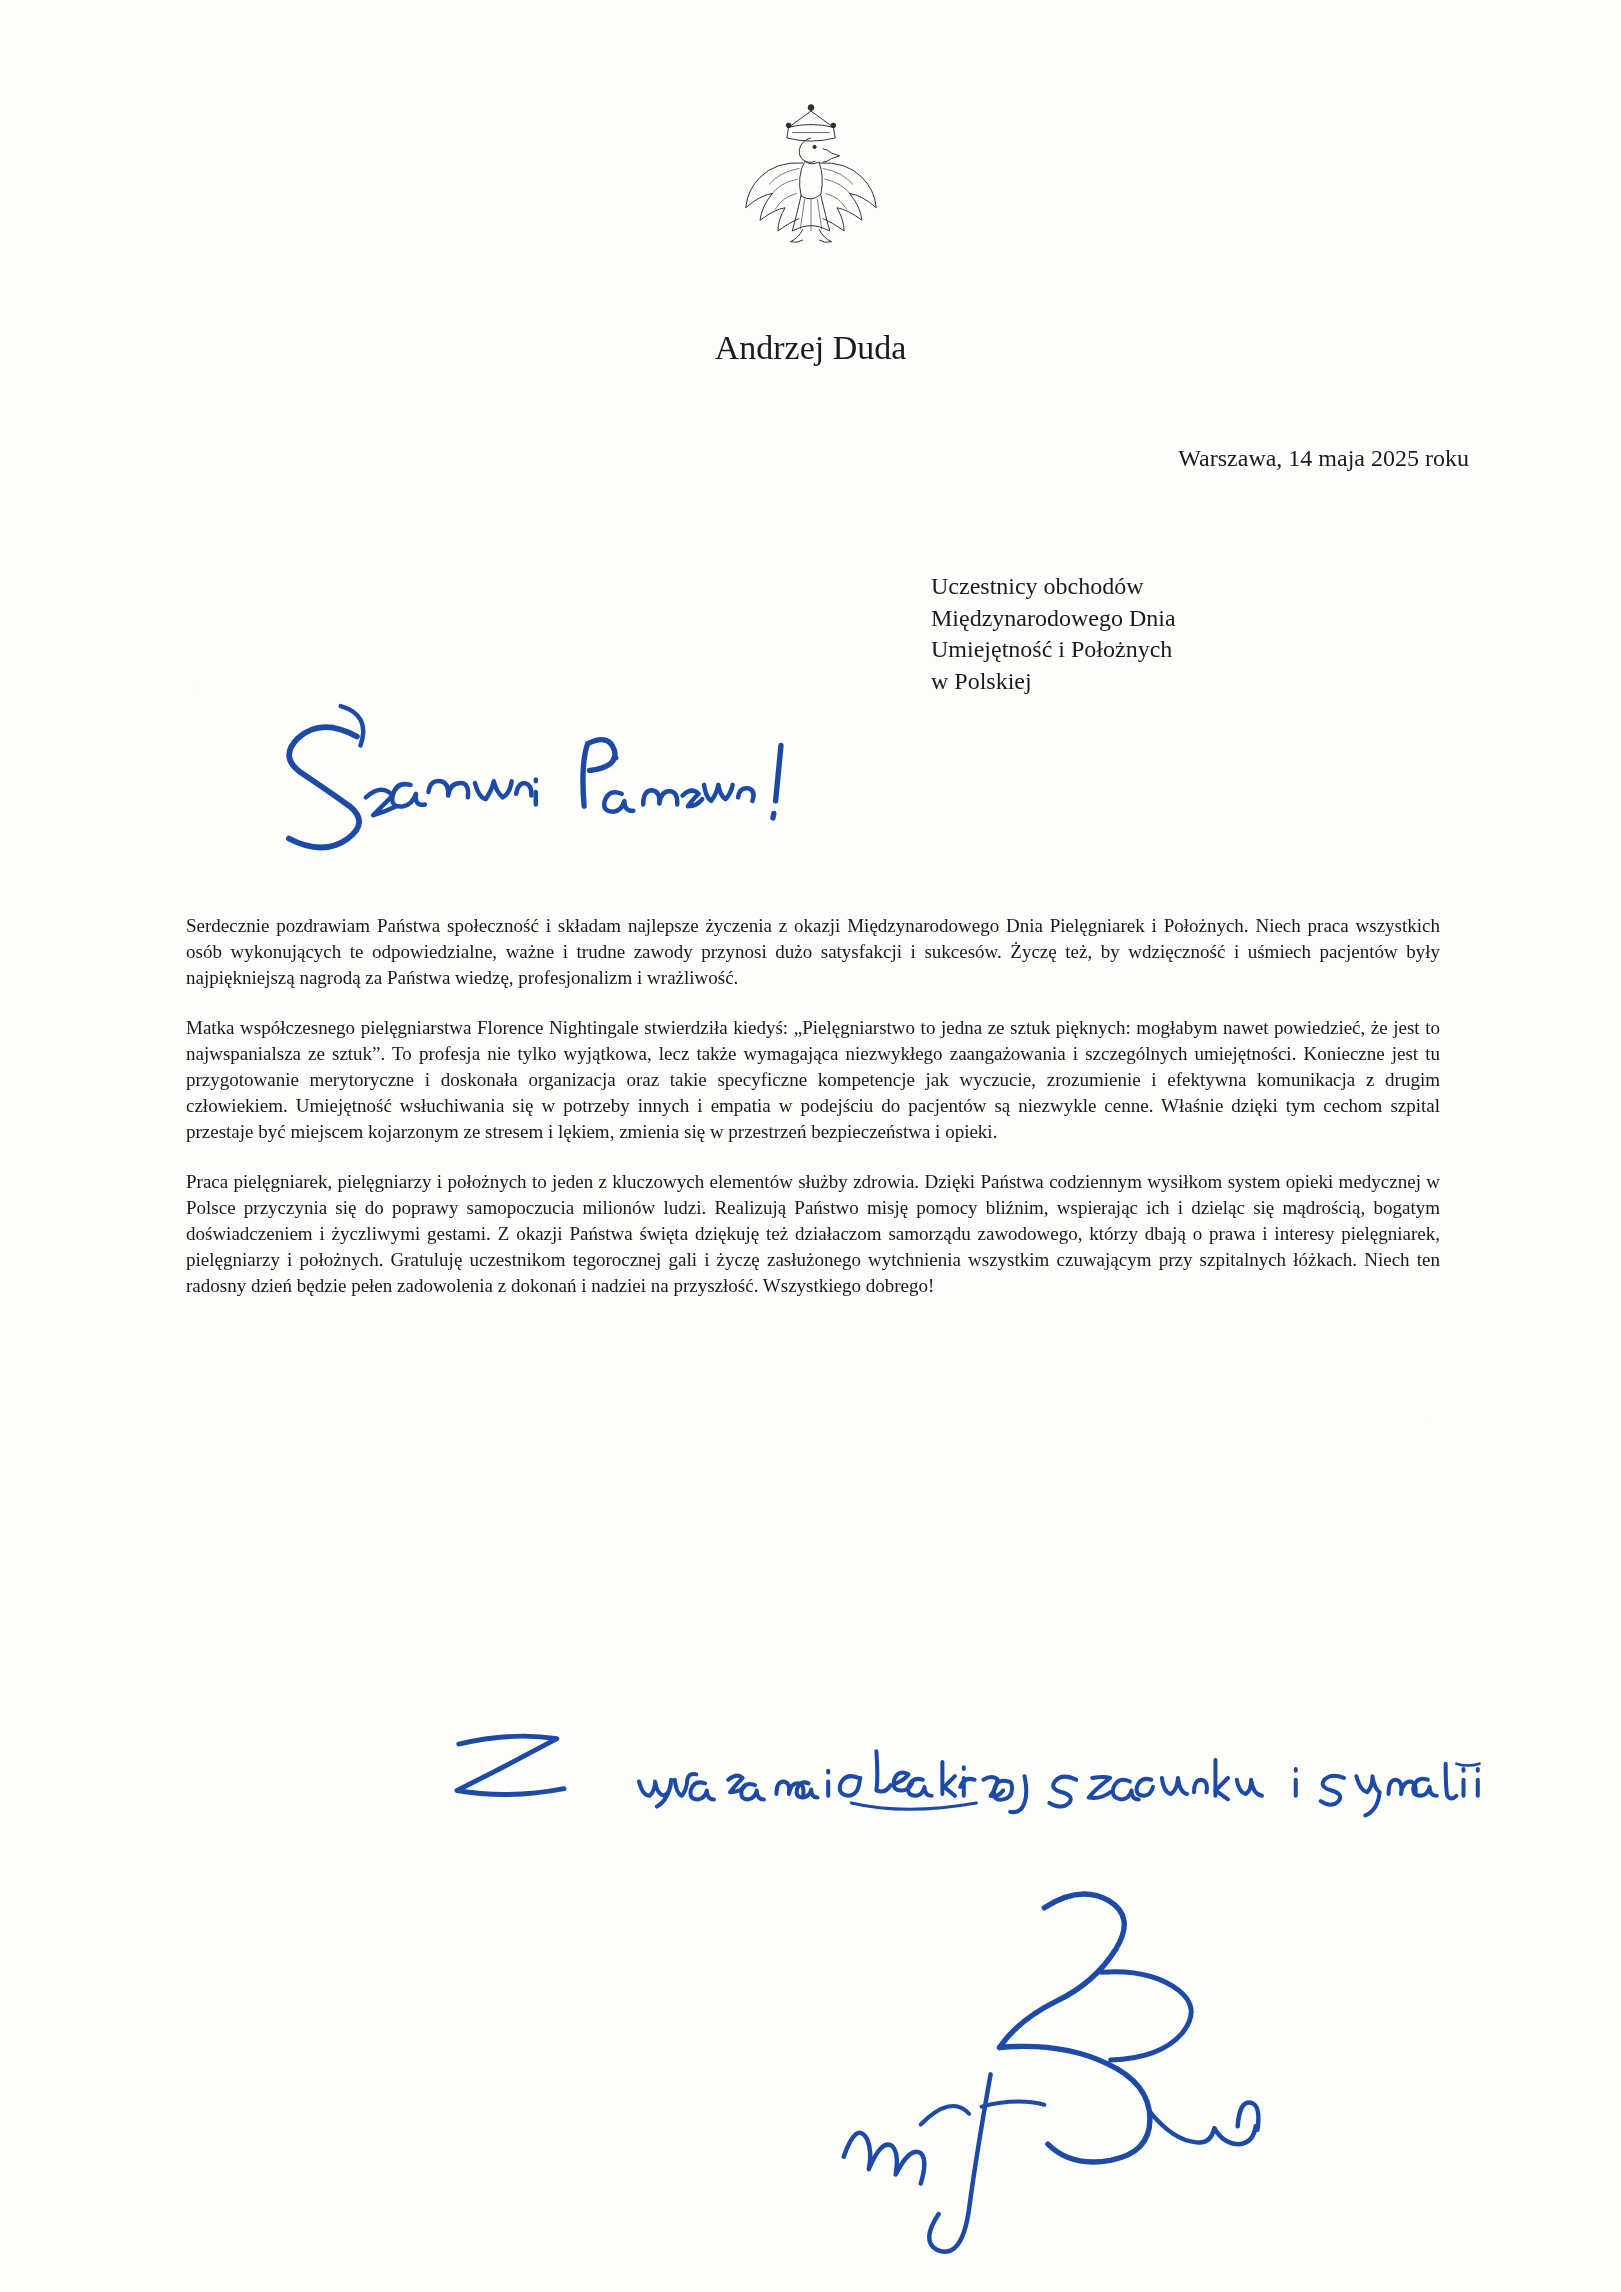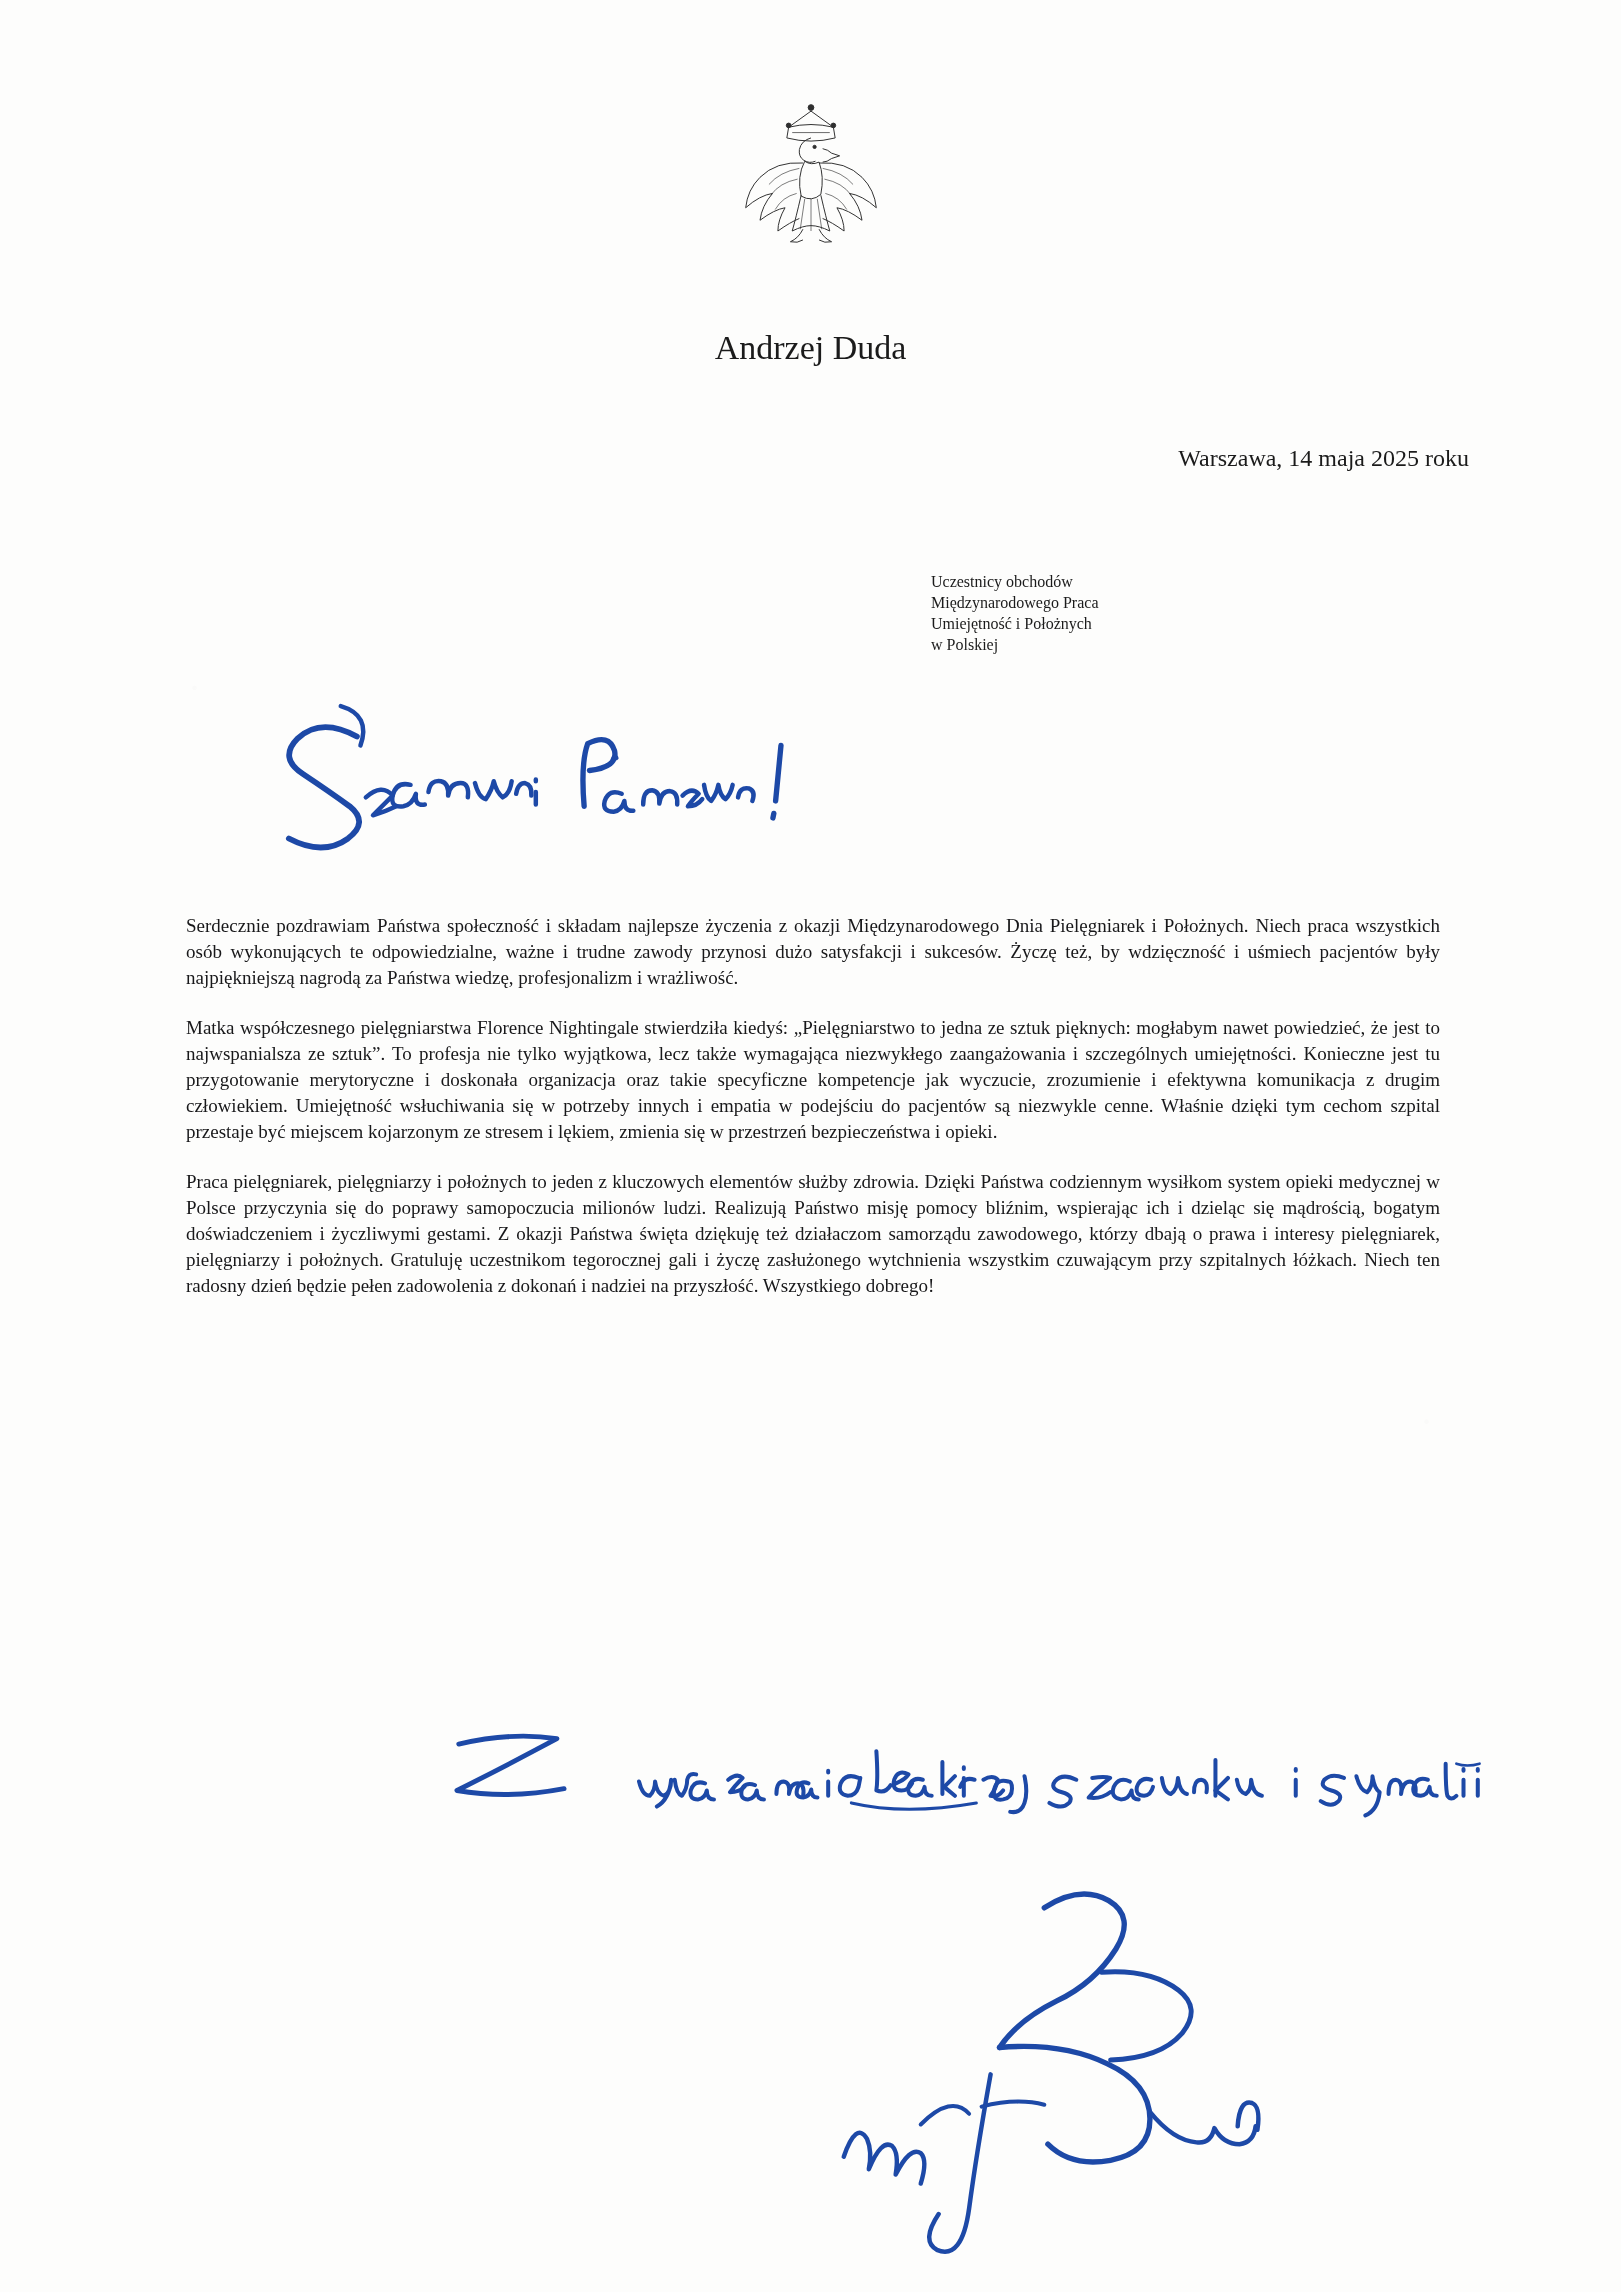--- a/index.html
+++ b/index.html
@@ -70,21 +70,21 @@
     right: 152px;
     font-size: 24px;
     color: #1b1b1b;
   }
 
   
   .addressee {
     position: absolute;
     top: 571px;
     left: 931px;
-    font-size: 16px;
+    font-size: 24px;
     line-height: 1.32;
     color: #1b1b1b;
   }
 
   
   .salutation-hand {
     position: absolute;
     top: 690px;
     left: 251px;
     width: 609px;
@@ -171,21 +171,21 @@
   </div>
 
   <div class="header">
     <div class="president-name">Andrzej Duda</div>
   </div>
 
   <div class="place-date">Warszawa, 14 maja 2025 roku</div>
 
   <div class="addressee">
     <div>Uczestnicy obchodów</div>
-    <div>Międzynarodowego Praca</div>
+    <div>Międzynarodowego Dnia</div>
     <div>Umiejętność i Położnych</div>
     <div>w Polskiej</div>
   </div>
 
   <svg class="salutation-hand" viewBox="0 0 680 190" aria-hidden="true">
     <title>Szanowni Państwo!</title>
     <g class="ink" stroke-width="5">
 
       <path d="M118 52 q-40 -22 -66 2 q-22 22 6 40 q30 20 52 36 q22 18 -2 36 q-28 20 -66 0" stroke-width="6.5"></path>
       <path d="M100 18 q34 10 22 44" stroke-width="5"></path>

